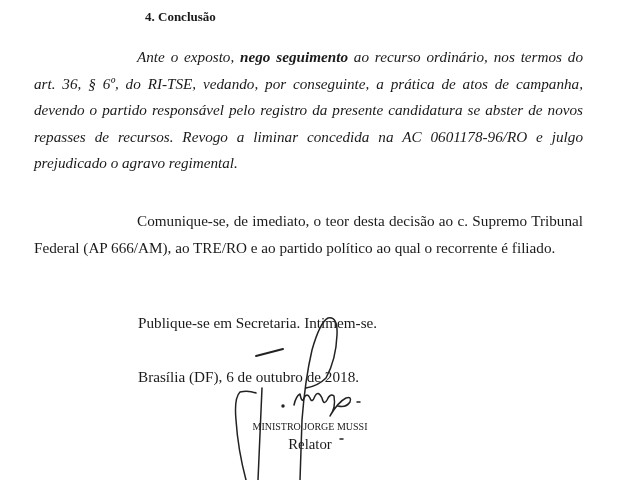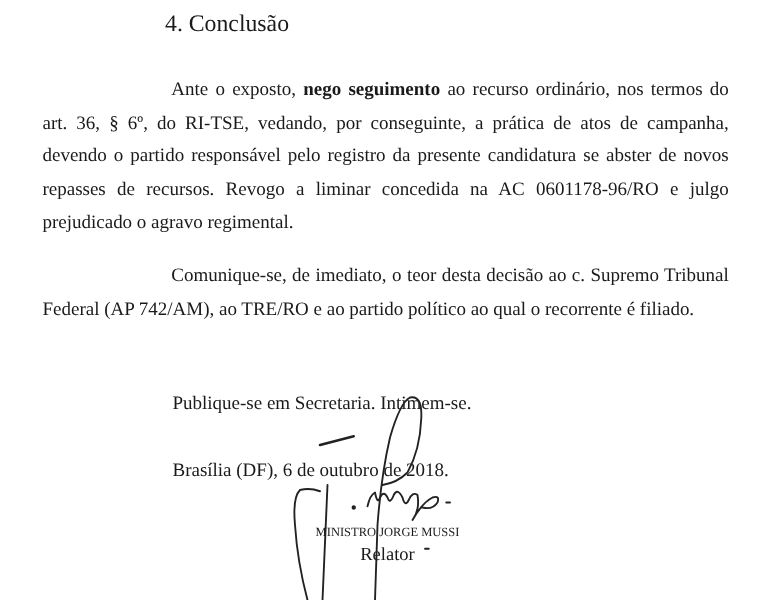--- a/index.html
+++ b/index.html
@@ -16,36 +16,36 @@
       color: #1a1a1a;
       font-size: 15.2px;
     }
     .page {
       position: absolute;
       left: 0; top: 0;
       width: 627px; height: 480px;
     }
     .heading {
       position: absolute;
-      left: 132px;
+      left: 145px;
       top: 9px;
-      font-weight: normal;
-      font-size: 19px;
+      font-weight: bold;
+      font-size: 13px;
     }
     .para {
       position: absolute;
       left: 34px;
       width: 549px;
       line-height: 26.5px;
       text-align: justify;
       text-indent: 103px;
       margin: 0;
     }
     .para b { font-weight: bold; }
-    #p1 { top: 59px; }
+    #p1 { top: 44px; font-style: italic; }
     #p2 { top: 208px; }
     .line {
       position: absolute;
       left: 138px;
       white-space: nowrap;
     }
     #publique { top: 314px; }
     #brasilia { top: 368px; }
     .sig-name {
       position: absolute;
@@ -75,21 +75,21 @@
   </style>
 </head>
 <body>
 
 <div class="page">
 
   <div class="heading">4. Conclusão</div>
 
   <p class="para" id="p1"><span>Ante o exposto, </span><b>nego seguimento</b><span> ao recurso ordinário, nos termos do art. 36, § 6º, do RI-TSE, vedando, por conseguinte, a prática de atos de campanha, devendo o partido responsável pelo registro da presente candidatura se abster de novos repasses de recursos. Revogo a liminar concedida na AC 0601178-96/RO e julgo prejudicado o agravo regimental.</span></p>
 
-  <p class="para" id="p2">Comunique-se, de imediato, o teor desta decisão ao c. Supremo Tribunal Federal (AP 742/AM), ao TRE/RO e ao partido político ao qual o recorrente é filiado.</p>
+  <p class="para" id="p2">Comunique-se, de imediato, o teor desta decisão ao c. Supremo Tribunal Federal (AP 666/AM), ao TRE/RO e ao partido político ao qual o recorrente é filiado.</p>
 
   <div class="line" id="publique">Publique-se em Secretaria. Intimem-se.</div>
 
   <div class="line" id="brasilia">Brasília (DF), 6 de outubro de 2018.</div>
 
   <div class="sig-name">MINISTRO JORGE MUSSI</div>
   <div class="sig-role">Relator</div>
 
   <svg class="signature" viewBox="0 0 627 480" xmlns="http://www.w3.org/2000/svg">
     <g fill="none" stroke="#222" stroke-width="1.5" stroke-linecap="round" stroke-linejoin="round">

